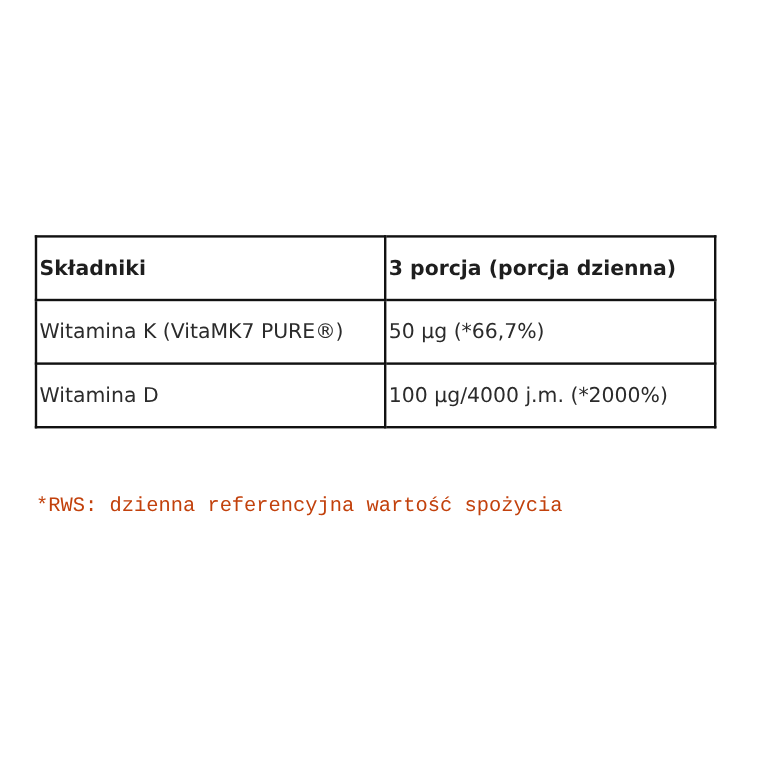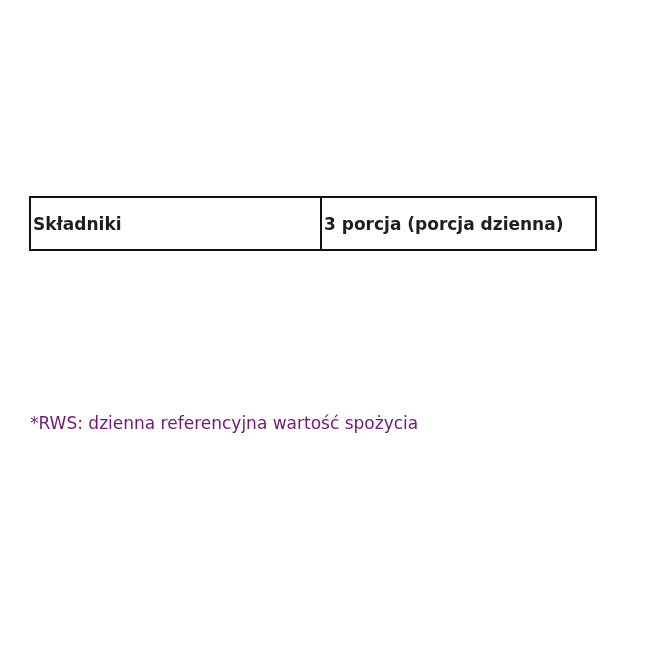--- a/index.html
+++ b/index.html
@@ -3,27 +3,35 @@
   <meta charset="utf-8">
   <style>
     html, body { margin: 0; padding: 0; background: #ffffff; }
     body { width: 650px; height: 650px; position: relative; overflow: hidden;
            font-family: "DejaVu Sans", sans-serif; color: #2b2b2b; }
     .tbl { position: absolute; left: 29px; top: 196px; border-collapse: collapse;
            width: 568px; font-size: 17px; }
     .tbl td { border: 2px solid #111; padding: 0 2px; height: 51px; vertical-align: middle; }
     .tbl td.c1 { width: 285px; }
     .tbl .hdr td { font-weight: bold; color: #1e1e1e; }
-    .note { position: absolute; left: 30px; top: 413px; font-size: 17px; color: #701a75; }
+    .note { position: absolute; left: 30px; top: 413px; font-size: 17px; color: #c2410c; font-family: Liberation Mono, monospace; }
   </style>
 </head>
 <body>
 
 <table class="tbl">
   <tbody>
       <tr class="hdr">
     <td class="c1">Składniki</td>
     <td>3 porcja (porcja dzienna)</td>
   </tr>
+  <tr>
+    <td class="c1">Witamina K (VitaMK7 PURE®)</td>
+    <td>50 µg (*66,7%)</td>
+  </tr>
+  <tr>
+    <td class="c1">Witamina D</td>
+    <td>100 µg/4000 j.m. (*2000%)</td>
+  </tr>
 </tbody>
   </table>
 
 <div class="note">*RWS: dzienna referencyjna wartość spożycia</div>
 
 </body></html>

